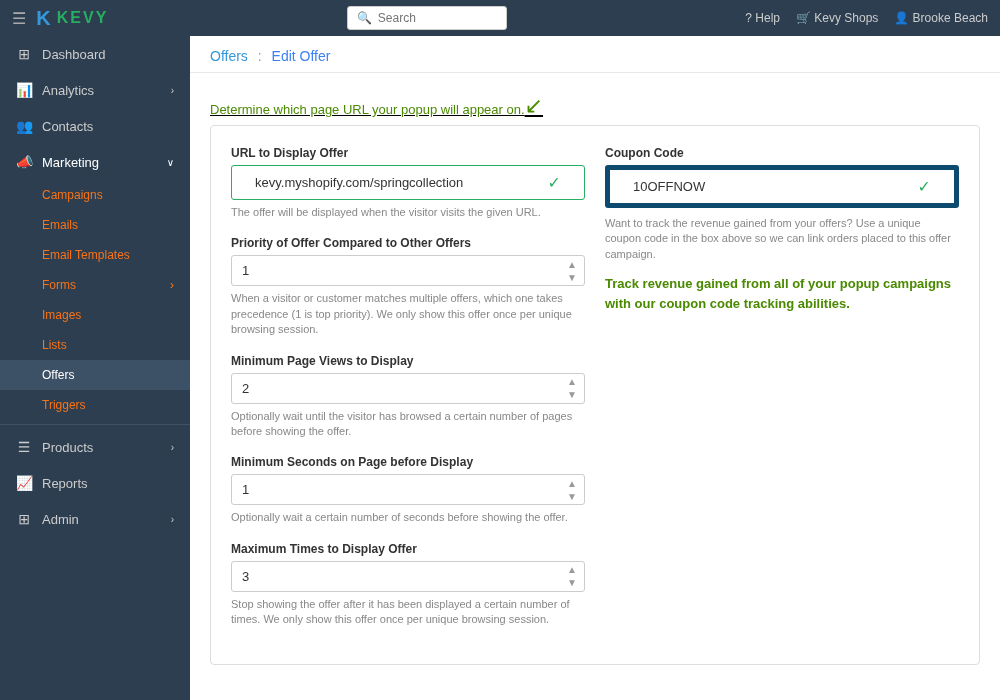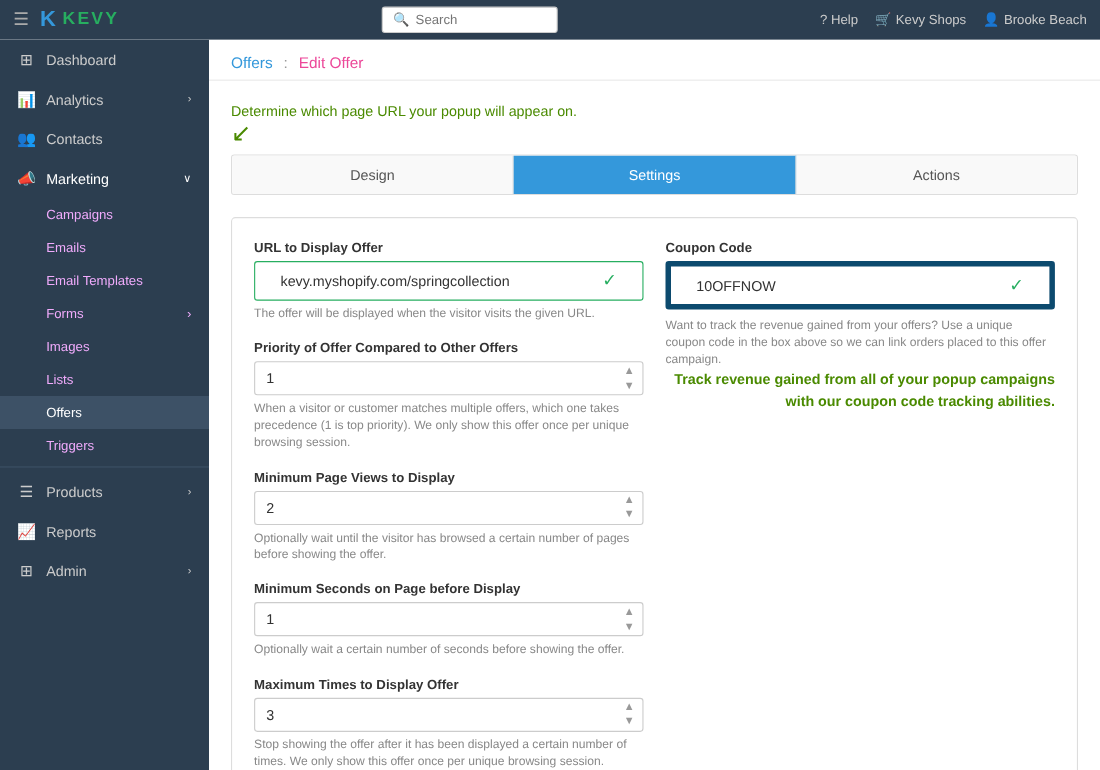--- a/index.html
+++ b/index.html
@@ -19,28 +19,28 @@
 
     
     .layout { display: flex; flex: 1; overflow: hidden; }
 
     
     .sidebar { width: 190px; background: #2c3e50; color: #ccc; flex-shrink: 0; overflow-y: auto; }
     .sidebar-item { display: flex; align-items: center; padding: 10px 16px; cursor: pointer; font-size: 13px; gap: 10px; }
     .sidebar-item .icon { width: 16px; text-align: center; font-size: 14px; }
     .sidebar-item .label { flex: 1; }
     .sidebar-item .chevron { font-size: 10px; }
-    .sidebar-subitem { padding: 8px 16px 8px 42px; cursor: pointer; font-size: 12px; color: #f0abfc; }
+    .sidebar-subitem { padding: 8px 16px 8px 42px; cursor: pointer; font-size: 12px; color: #f97316; }
 
     
     .main { flex: 1; overflow-y: auto; background: white; }
     .breadcrumb-bar { padding: 12px 20px 8px; border-bottom: 1px solid #e8e8e8; background: white; }
     .breadcrumb { font-size: 14px; color: #333; }
     .breadcrumb .sep { color: #999; margin: 0 6px; }
-    .breadcrumb .current { color: #ec4899; font-weight: 500; }
+    .breadcrumb .current { color: #3b82f6; font-weight: 500; }
     .breadcrumb .link { color: #3498db; cursor: pointer; }
 
     .content-area { padding: 20px; }
 
     
     .tabs { display: flex; border: 1px solid #ddd; border-radius: 3px; overflow: hidden; margin-bottom: 20px; }
     .tab { flex: 1; padding: 10px; text-align: center; cursor: pointer; font-size: 13px; background: #f9f9f9; color: #555; border-right: 1px solid #ddd; }
     .tab:last-child { border-right: none; }
     .tab.active { background: #3498db; color: white; font-weight: 500; }
 
@@ -137,30 +137,25 @@
     <div class="breadcrumb-bar">
       <span class="breadcrumb">
         <span class="link">Offers</span>
         <span class="sep">:</span>
         <span class="current">Edit Offer</span>
       </span>
     </div>
 
     <div class="content-area">
 
-      <div style="position:relative; margin-bottom:8px; display:flex; flex-direction:column; align-items:flex-start;">
+      <div style="position:relative; margin-bottom:8px; display:flex; flex-direction:row; align-items:flex-end;text-decoration:underline;">
         <div style="color:#4a8a00;font-size:13px;font-weight:500;">Determine which page URL your popup will appear on.</div>
         <div style="color:#4a8a00;font-size:22px;line-height:1;margin-top:2px;">↙</div>
       </div>
 
-      <div class="tabs">
-        <div class="tab">Design</div>
-        <div class="tab active">Settings</div>
-        <div class="tab">Actions</div>
-      </div>
 
       <div class="form-panel">
         <div class="form-grid">
 
           <div>
             <div class="form-group">
               <label class="form-label">URL to Display Offer</label>
               <div class="form-input" style="border:1px solid #27ae60;">
                 <input type="text" value="kevy.myshopify.com/springcollection" style="">
                 <span class="check">✓</span>
@@ -235,21 +230,21 @@
           </div>
 
           <div>
             <div class="form-group">
               <label class="form-label">Coupon Code</label>
               <div class="form-input" style="border:5px solid #0c4a6e;">
                 <input type="text" value="10OFFNOW" style="">
                 <span class="check">✓</span>
               </div>
               <div class="form-help" style="margin-top:8px;">Want to track the revenue gained from your offers? Use a unique coupon code in the box above so we can link orders placed to this offer campaign.</div>
-              <div style="margin-top:0; color:#4a8a00; font-size:13px; font-weight:600; line-height:1.5;text-align:right;">Track revenue gained from all of your popup campaigns with our coupon code tracking abilities.</div>
+              <div style="margin-top:12px; color:#4a8a00; font-size:13px; font-weight:600; line-height:1.5;">Track revenue gained from all of your popup campaigns with our coupon code tracking abilities.</div>
             </div>
           </div>
         </div>
       </div>
     </div>
 
   </div>
 </div>
 
 </body></html>

